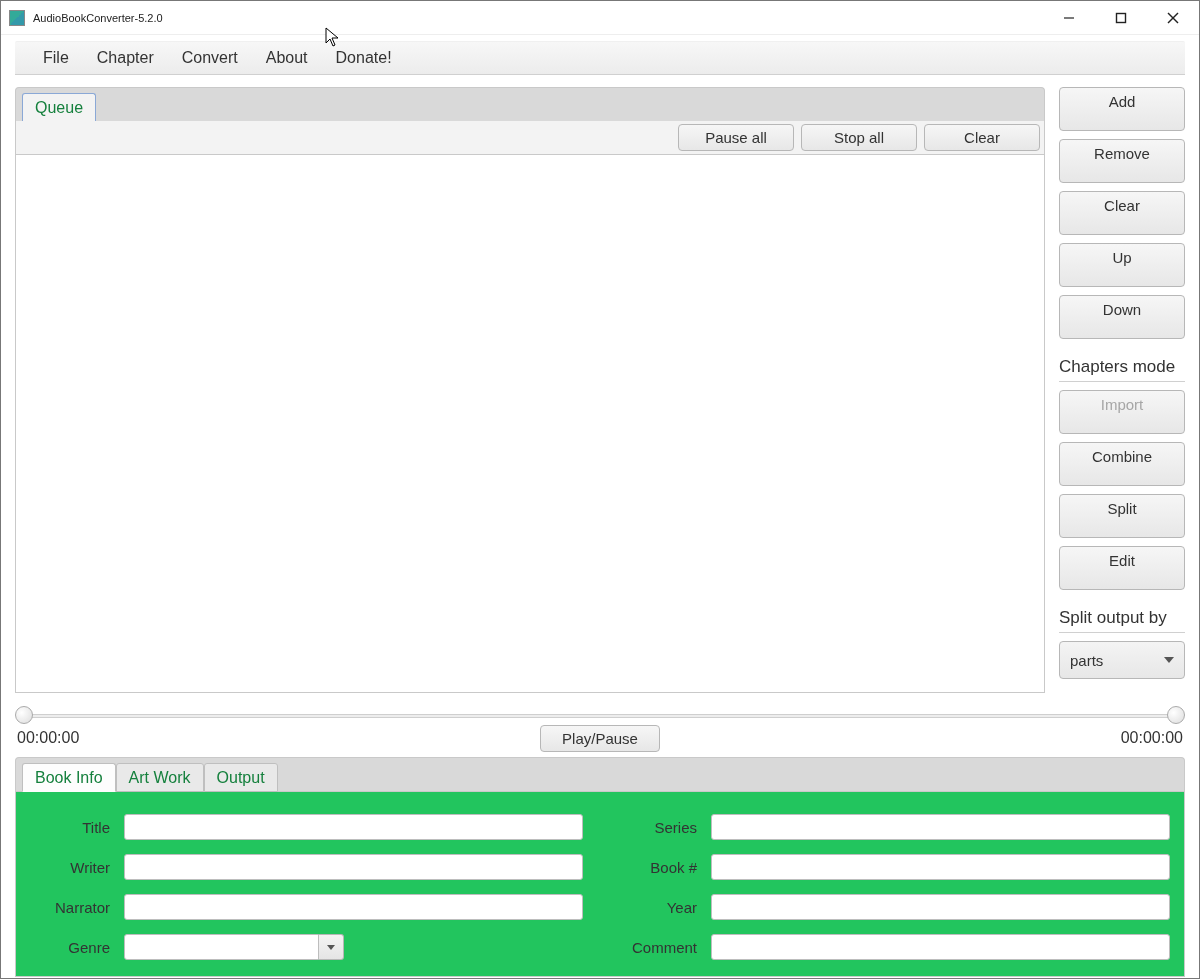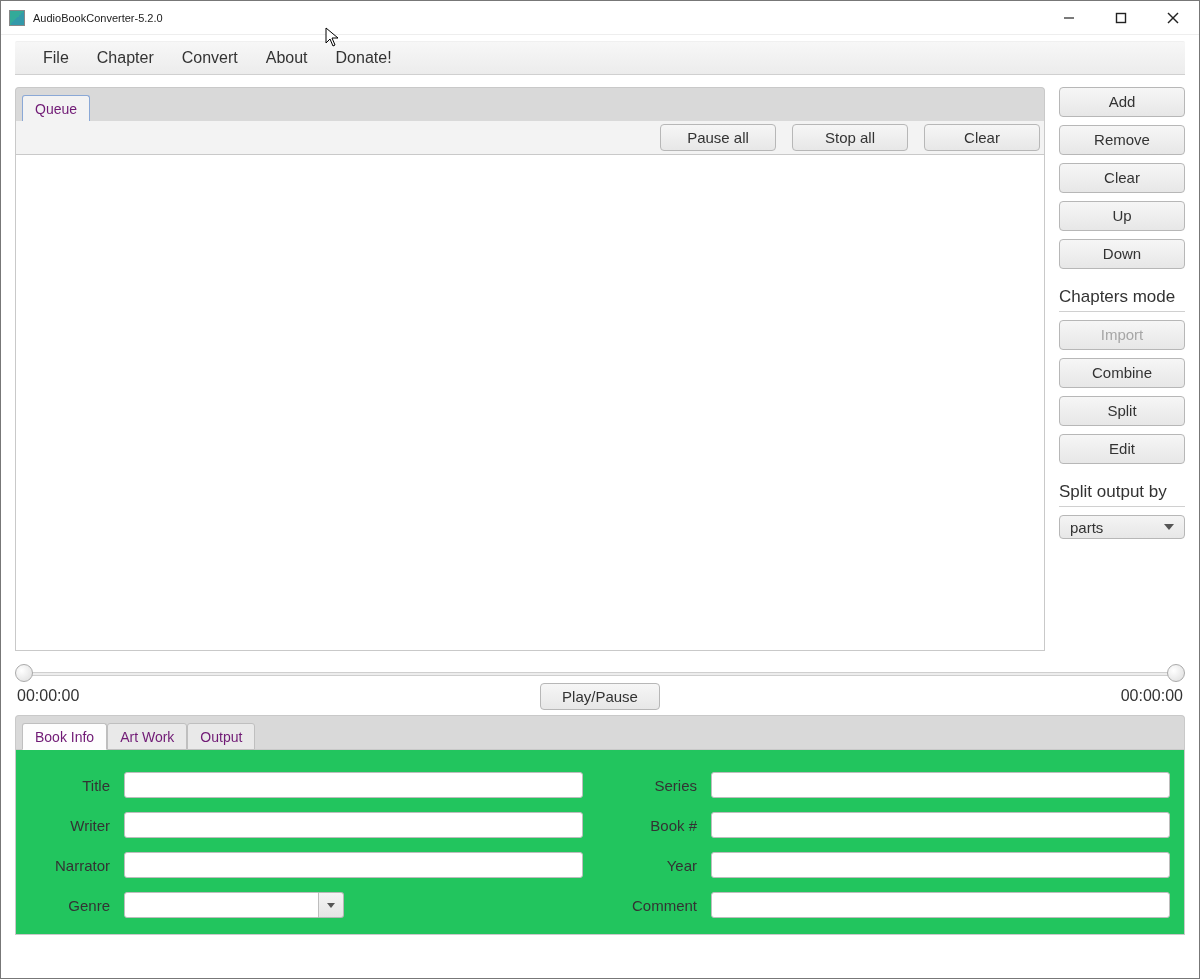--- a/index.html
+++ b/index.html
@@ -82,22 +82,22 @@
     display:flex;
     align-items:flex-end;
     padding-left: 6px;
     border-radius: 4px 4px 0 0;
   }
   .tab {
     background: #f3f3f3;
     border: 1px solid #8aa8d6;
     border-bottom: 1px solid #f3f3f3;
     padding: 5px 12px 4px 12px;
-    font-size: 14px;
-    color:#701a75;
+    font-size: 16px;
+    color:#15803d;
     margin-bottom:-1px;
     border-radius: 3px 3px 0 0;
   }
   .tab.plain {
     border:1px solid #bfbfbf;
     border-bottom:1px solid #bfbfbf;
     background:#e9e9e9;
   }
   .tab.active2 {
     background:#fdfdfd;
@@ -105,35 +105,35 @@
     border-bottom:1px solid #fdfdfd;
   }
   .queue-toolbar {
     height: 34px;
     background: #f3f3f3;
     border:1px solid #c9c9c9;
     border-top: none;
     display:flex;
     justify-content:flex-end;
     align-items:center;
-    gap: 16px;
+    gap: 7px;
     padding-right: 4px;
   }
   .btn {
     background: linear-gradient(#f6f6f6,#e7e7e7);
     border: 1px solid #b7b7b7;
     border-radius: 4px;
     font-size: 15px;
     color: #333;
     padding: 4px 0;
     cursor: default;
     text-align:center;
   }
   .btn.wide { width: 116px; }
-  .btn.side { width: 100%; height:30px; line-height:20px; }
+  .btn.side { width: 100%; height:44px; line-height:20px; }
   .btn.disabled { color:#a6a6a6; }
   .btn.big { height:44px; font-size:20px; }
 
   .queue-body {
     flex:1;
     min-height: 496px;
     background:#fff;
     border:1px solid #c9c9c9;
     border-top:none;
   }
@@ -147,21 +147,21 @@
     margin-top: 4px;
   }
 
   .select {
     display:flex;
     align-items:center;
     justify-content:space-between;
     background: linear-gradient(#f4f4f4,#e7e7e7);
     border:1px solid #b7b7b7;
     border-radius:4px;
-    height:24px;
+    height:38px;
     padding:0 10px;
     font-size:15px;
     color:#333;
   }
   .select .caret {
     width:0;height:0;
     border-left:5px solid transparent;
     border-right:5px solid transparent;
     border-top:6px solid #555;
   }

